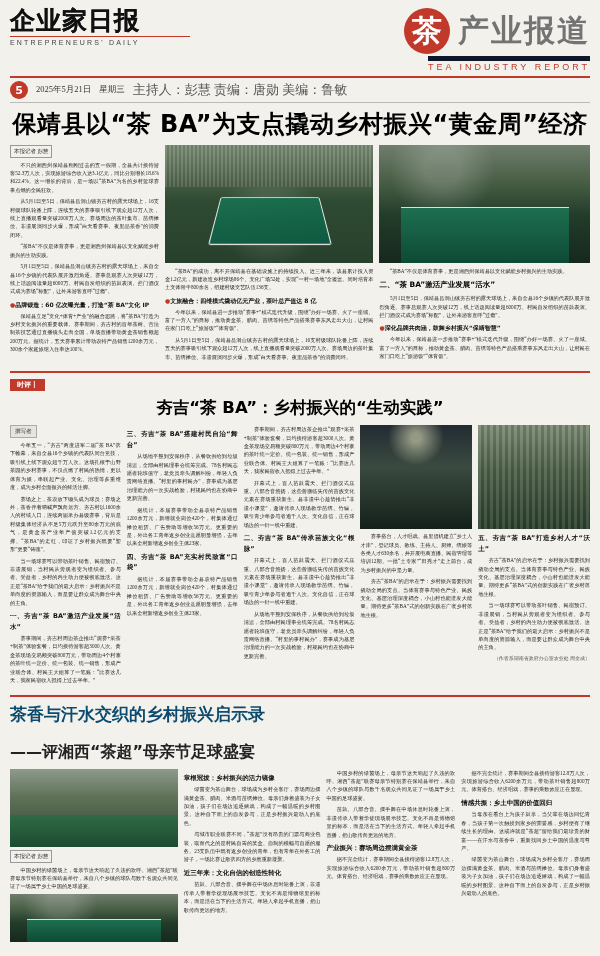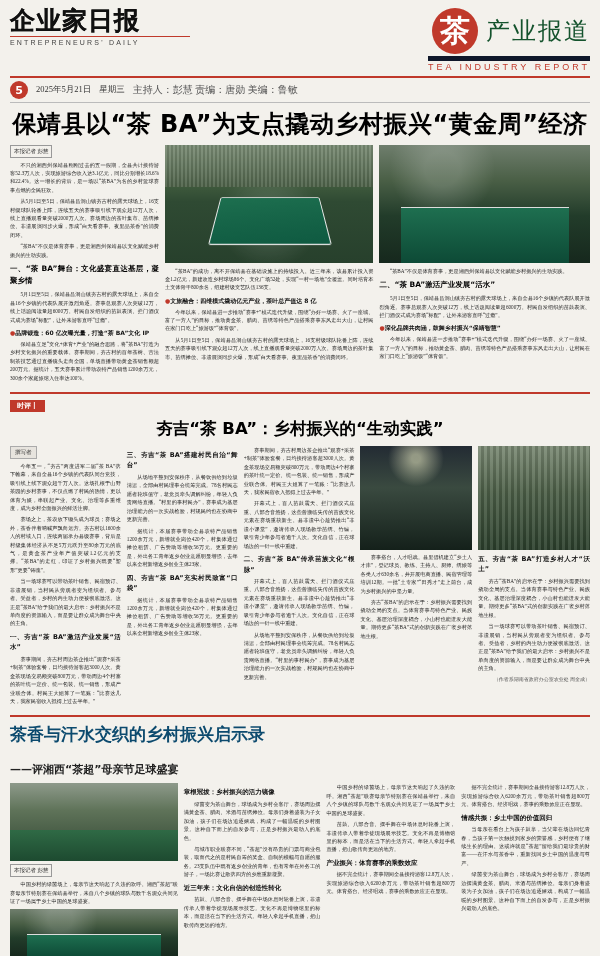--- a/index.html
+++ b/index.html
@@ -41,21 +41,21 @@
   .tea-badge{
     width:46px;height:46px;border-radius:50%;
     background:#c0392b;color:#fff;
     font-family:"DejaVu Sans", sans-serif;
     font-weight:bold;font-size:30px;
     display:flex;align-items:center;justify-content:center;
     line-height:1;
   }
   .tea-main{
     font-family:"DejaVu Sans", sans-serif;
-    font-weight:normal;font-size:24px;letter-spacing:2px;color:#14532d;
+    font-weight:bold;font-size:31px;letter-spacing:2px;color:#737373;
   }
   .tea-en{
     font-family:"Liberation Sans", sans-serif;
     font-size:9px;letter-spacing:3px;color:#c0392b;
     margin-top:2px;border-top:5px solid #0f172a;display:inline-block;padding-top:1px;
   }
 
   
   .issuebar{
     display:flex;align-items:center;gap:8px;
@@ -64,21 +64,21 @@
     font-size:8px;color:#333;
   }
   .pagenum{
     width:18px;height:18px;border-radius:50%;
     background:#c0392b;color:#fff;
     font-family:"DejaVu Sans", sans-serif;
     font-weight:bold;font-size:11px;
     display:flex;align-items:center;justify-content:center;
   }
   .issue-date{font-size:8.5px;}
-  .issue-credit{font-size:10px;color:#555;}
+  .issue-credit{font-size:13px;color:#555;}
 
   
   .headline{
     font-family:"DejaVu Sans", sans-serif;
     font-weight:bold;
     font-size:24px;
     letter-spacing:0.5px;
     text-align:center;
     margin:8px 0 6px 0;
     line-height:1.15;
@@ -178,21 +178,21 @@
     font-size:6.5px;margin:4px 0 2px 0;text-indent:0;color:#111;
   }
   .sign{font-size:5px;text-align:right;color:#555;margin-top:3px;}
 
   .bot-headline{
     font-family:"DejaVu Sans", sans-serif;font-weight:bold;
     font-size:17px;margin:6px 0 2px 0;color:#0c4a6e;
   }
   .bot-sub{
     font-family:"DejaVu Sans", sans-serif;font-weight:bold;
-    font-size:11px;margin:16px 0 6px 0;color:#222;
+    font-size:16px;margin:16px 0 6px 0;color:#222;
   }
 </style>
 </head>
 <body>
 
 <div class="page">
 
   
   <div class="masthead">
     <div class="mast-left">
@@ -221,21 +221,20 @@
   <div class="headline">保靖县以“茶 BA”为支点撬动乡村振兴“黄金周”经济</div>
 
   
   <div class="top-area">
 
     <div class="col" style="width:150px;">
       <div class="byline">本报记者 彭慧</div>
       <p>不只的湘西州保靖县刚刚过去的五一假期，全县共计接待游客52.3万人次，实现旅游综合收入达3.1亿元，同比分别增长18.6%和22.4%。这一增长的背后，是一场以“茶BA”为名的乡村篮球赛事点燃的全民狂欢。</p>
       <p>从5月1日至5日，保靖县吕洞山镇夯吉村的露天球场上，16支村级球队轮番上阵，连续五天的赛事吸引线下观众超12万人次，线上直播观看量突破2000万人次。赛场周边的茶叶集市、苗绣摊位、非遗展演同步火爆，形成“白天看赛事、夜里品茶香”的消费闭环。</p>
       <p>“茶BA”不仅是体育赛事，更是湘西州保靖县以文化赋能乡村振兴的生动实践。</p>
-      <div class="subhead">一、“茶 BA”舞台：文化盛宴直达基层，凝聚乡情</div>
       <p>5月1日至5日，保靖县吕洞山镇夯吉村的露天球场上，来自全县16个乡镇的代表队展开激烈角逐。赛事总观赛人次突破12万，线上话题阅读量超6000万。村民自发组织的苗鼓表演、拦门酒仪式成为赛场“标配”，让外来游客直呼“过瘾”。</p>
       <div class="bullet">●<span>品牌锻造：</span><span>60 亿次曝光量，打造“茶 BA”文化 IP</span></div>
       <p>保靖县立足“文化+体育+产业”的融合思路，将“茶BA”打造为乡村文化振兴的重要载体。赛事期间，夯吉村的百年茶树、古法制茶技艺通过直播镜头走向全国，单场直播带动黄金茶销售额超200万元。据统计，五天赛事累计带动农特产品销售1200余万元，300余个家庭旅馆入住率达100%。</p>
     </div>
 
     <div style="width:210px;">
       <div class="photo ph-court" style="height:118px;"></div>
       <div class="col" style="margin-top:4px;">
         <p>“茶BA”的成功，离不开保靖县在基础设施上的持续投入。近三年来，该县累计投入资金1.2亿元，新建改造乡村球场86个、文化广场52处，实现“一村一场地”全覆盖。同时培育本土文体骨干800余名，组建村级文艺队伍136支。</p>
         <div class="bullet">●<span>文旅融合：</span><span>四维模式撬动亿元产业，茶叶总产值达 8 亿</span></div>
@@ -329,21 +328,21 @@
       <div class="numhead">章根冠拔：乡村振兴的活力镜像</div>
       <p>绿茵变为茶山舞台，球场成为乡村会客厅，赛场周边摆满黄金茶、腊肉、米酒与苗绣摊位。母亲们身着盛装为子女加油，孩子们在场边追逐嬉戏，构成了一幅温暖的乡村图景。这种自下而上的自发参与，正是乡村振兴最动人的底色。</p>
       <p>与城市职业联赛不同，“茶超”没有昂贵的门票与商业包装，取而代之的是村民自筹的奖金、自制的横幅与自愿的服务。23支队伍中既有返乡创业的青年，也有常年在外务工的游子，一场比赛让散落四方的乡愁重新凝聚。</p>
       <div class="numhead">近三年来：文化自信的创造性转化</div>
       <p>苗鼓、八部合音、摆手舞在中场休息时轮番上演，非遗传承人带着学徒现场展示技艺。文化不再是博物馆里的标本，而是活在当下的生活方式。年轻人拿起手机直播，把山歌传向更远的地方。</p>
     </div>
 
     <div class="col" style="width:132px;">
       <p>中国乡村的绿茵场上，母亲节这天响起了久违的欢呼。湘西“茶超”联赛母亲节特别赛在保靖县举行，来自八个乡镇的球队与数千名观众共同见证了一场属于乡土中国的足球盛宴。</p>
       <p>苗鼓、八部合音、摆手舞在中场休息时轮番上演，非遗传承人带着学徒现场展示技艺。文化不再是博物馆里的标本，而是活在当下的生活方式。年轻人拿起手机直播，把山歌传向更远的地方。</p>
-      <div class="numhead">产业振兴：体育赛事的乘数效应</div>
+      <div class="numhead">产业振兴：赛场周边摆满黄金茶</div>
       <p>据不完全统计，赛事期间全县接待游客12.8万人次，实现旅游综合收入6200余万元，带动茶叶销售超800万元。体育搭台、经济唱戏，赛事的乘数效应正在显现。</p>
     </div>
 
     <div class="col" style="width:132px;">
       <p>据不完全统计，赛事期间全县接待游客12.8万人次，实现旅游综合收入6200余万元，带动茶叶销售超800万元。体育搭台、经济唱戏，赛事的乘数效应正在显现。</p>
       <div class="numhead">情感共振：乡土中国的价值回归</div>
       <p>当母亲在看台上为孩子鼓掌，当父辈在场边回忆青春，当孩子第一次触摸到家乡的荣誉感，乡村便有了继续生长的理由。这或许就是“茶超”留给我们最珍贵的财富——在汗水与茶香中，重新找回乡土中国的温度与尊严。</p>
       <p>绿茵变为茶山舞台，球场成为乡村会客厅，赛场周边摆满黄金茶、腊肉、米酒与苗绣摊位。母亲们身着盛装为子女加油，孩子们在场边追逐嬉戏，构成了一幅温暖的乡村图景。这种自下而上的自发参与，正是乡村振兴最动人的底色。</p>
     </div>
   </div>

